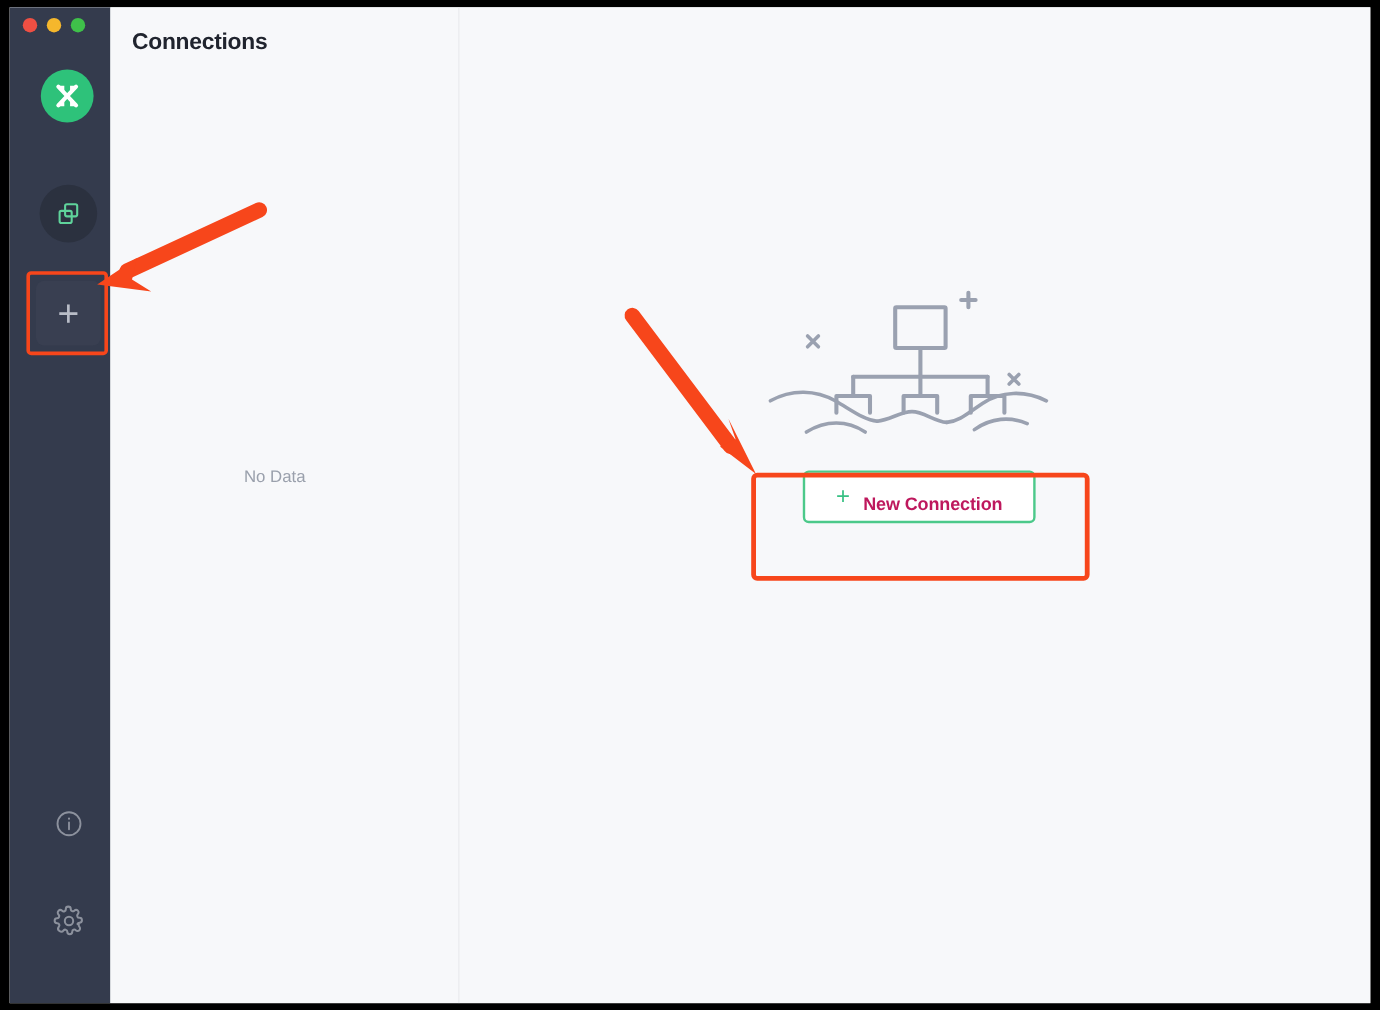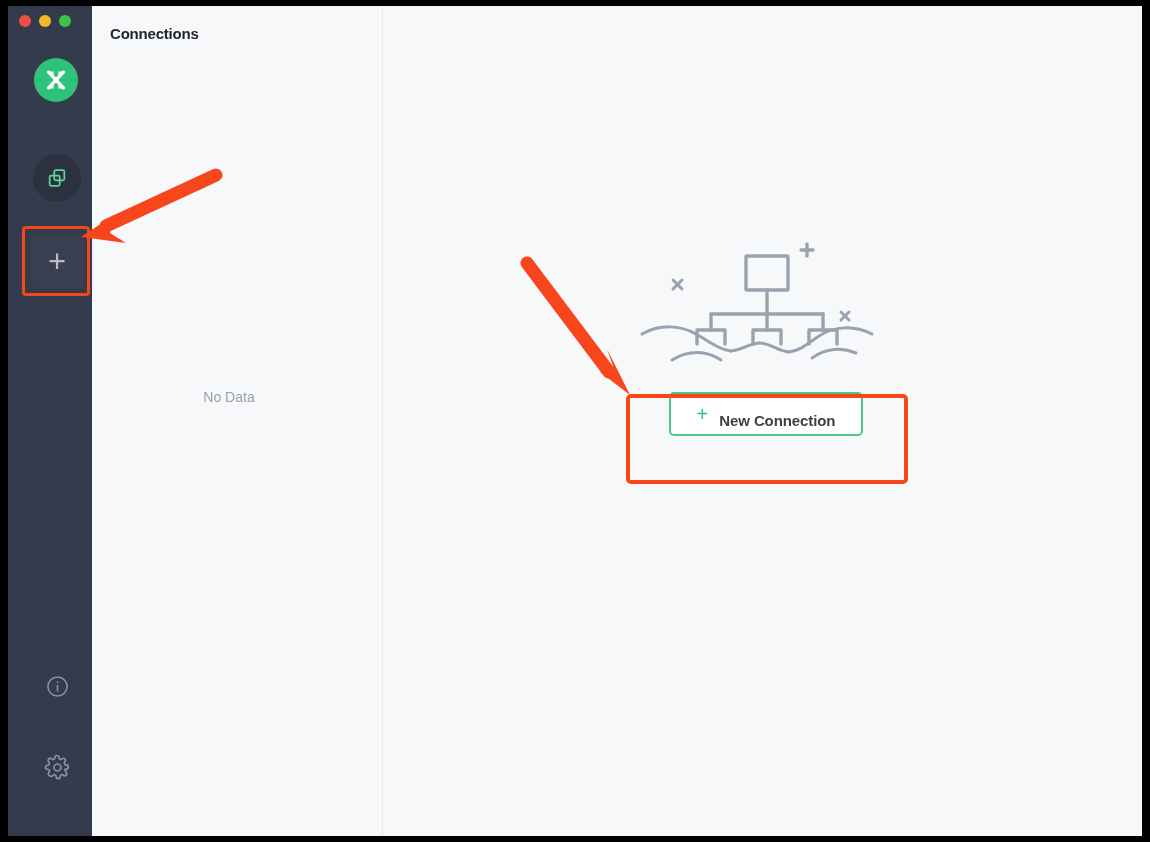--- a/index.html
+++ b/index.html
@@ -115,21 +115,21 @@
     flex: 0 0 291px;
     height: 830px;
     background: #f7f8fa;
     border-right: 1px solid #e6e8ec;
   }
 
   #page-title {
     position: absolute;
     left: 18px;
     top: 19px;
-    font-size: 15px;
+    font-size: 19px;
     font-weight: bold;
     color: #20242e;
     letter-spacing: -0.2px;
   }
 
   #no-data-label {
     position: absolute;
     left: 0;
     right: 16px;
     top: 383px;
@@ -169,21 +169,21 @@
     border-radius: 5px;
     cursor: pointer;
   }
   #new-connection-button .btn-plus {
     color: #38c184;
     font-size: 20px;
     line-height: 20px;
     font-weight: 400;
   }
   #new-connection-button .btn-label {
-    color: #404040;
+    color: #be185d;
     font-size: 15px;
     font-weight: bold;
     letter-spacing: -0.1px;
     margin-top: 12px;
   }
 
   
   #annotations {
     position: absolute;
     left: 0;

